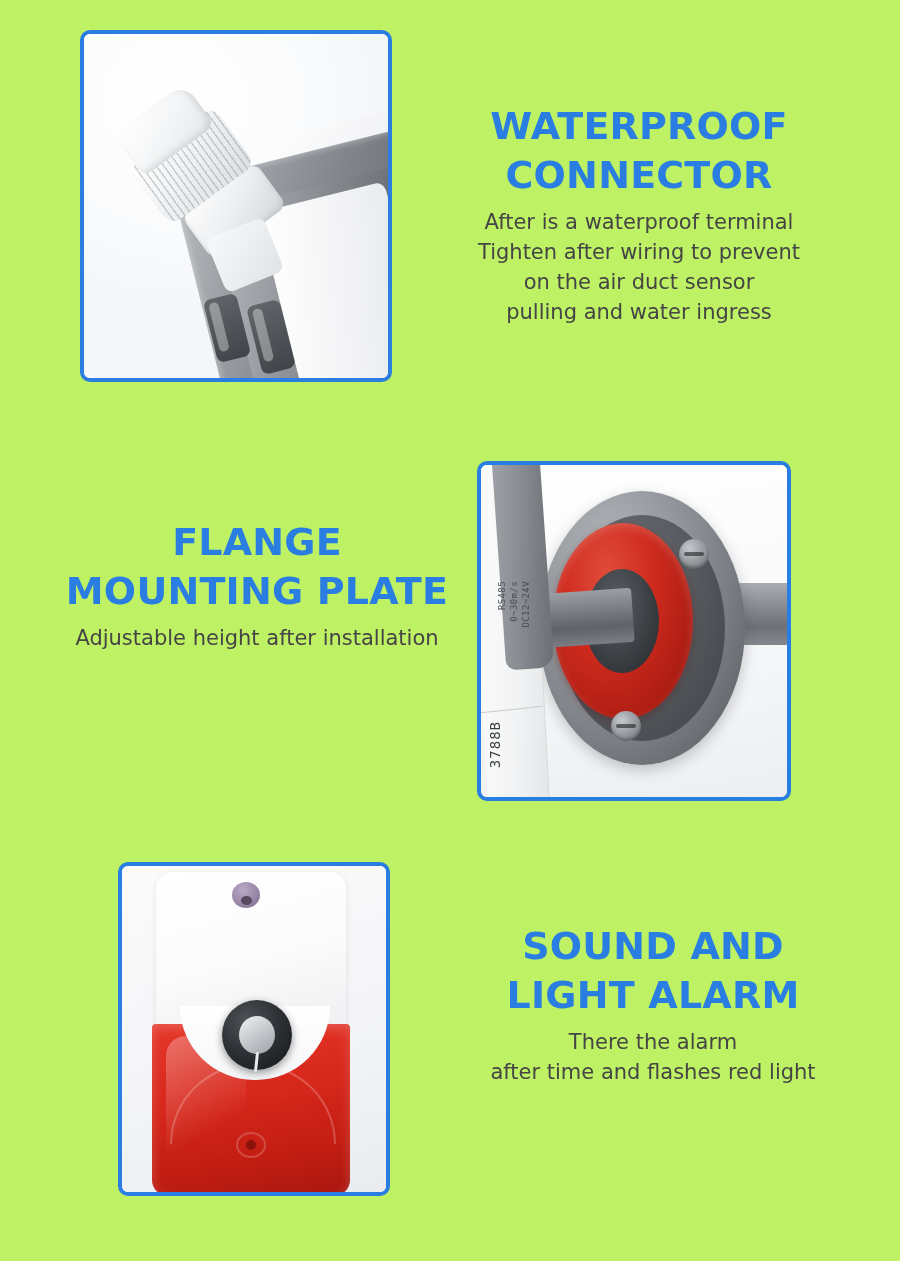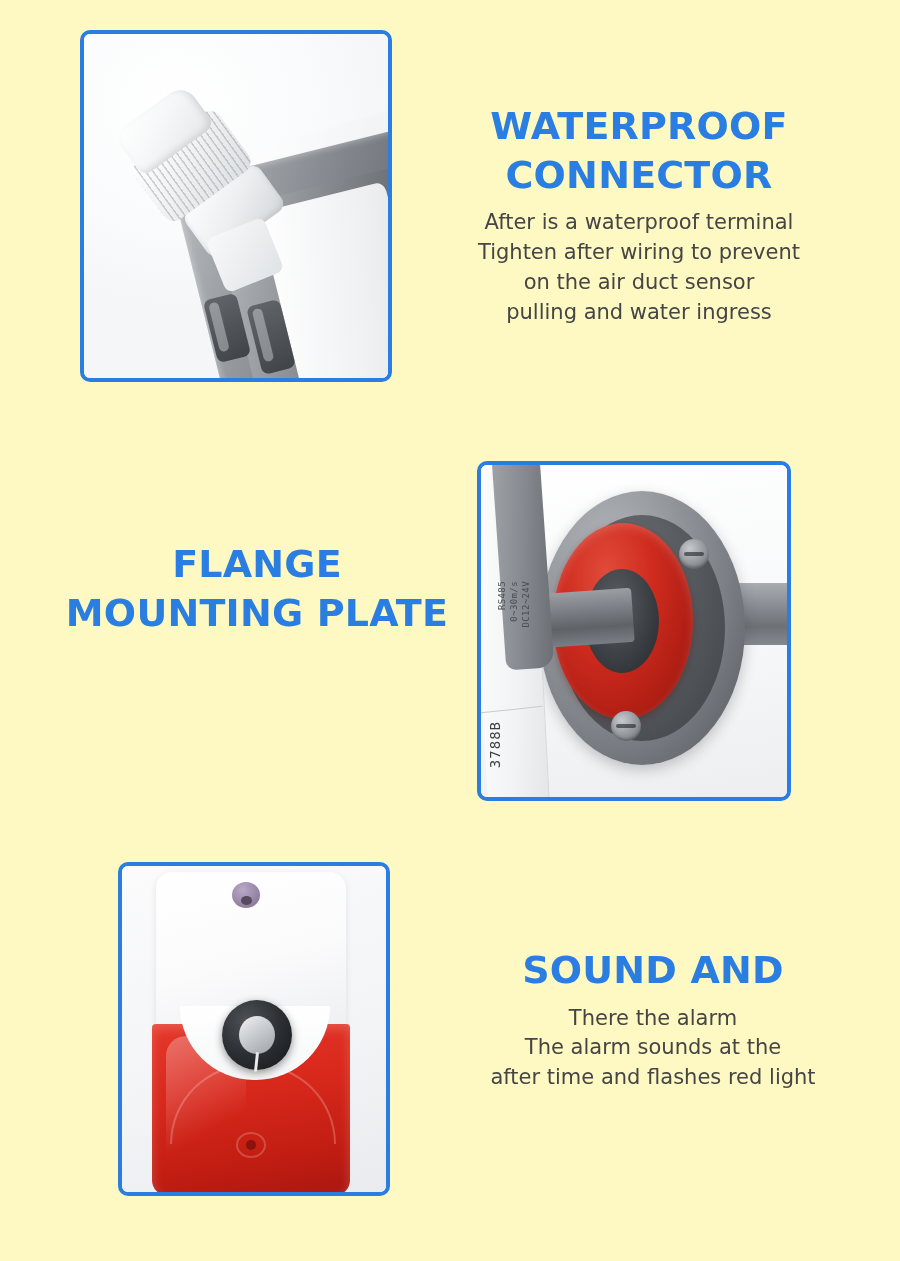--- a/index.html
+++ b/index.html
@@ -10,21 +10,21 @@
     height: 1261px;
     background: #ffffff;
     font-family: "DejaVu Sans", "Liberation Sans", sans-serif;
     overflow: hidden;
   }
 
   .page {
     position: relative;
     width: 900px;
     height: 1261px;
-    background: #fef9c3;
+    background: #bef264;
   }
 
   
   .feature { position: absolute; }
 
   .photo-frame {
     position: absolute;
     border: 4px solid #2a7de1;
     border-radius: 10px;
     background: #ffffff;
@@ -285,21 +285,21 @@
   
   .arm-strip {
     position: absolute;
     left: 18px; top: -6px;
     width: 48px; height: 210px;
     background: linear-gradient(95deg, #9ea2a7 0%, #86898f 50%, #6b6f74 100%);
     border-radius: 0 0 16px 10px;
     transform: rotate(-4deg);
   }
 
-  #text-2 { left: 42px; top: 518px; width: 430px; margin-top: 22px; }
+  #text-2 { left: 42px; top: 518px; width: 430px; }
 
   
   #frame-3 { left: 118px; top: 862px; width: 272px; height: 334px; }
 
   .bg-soft-3 {
     position: absolute; inset: 0;
     background: linear-gradient(160deg, #fbfbfc 0%, #f3f4f6 60%, #e9ebee 100%);
   }
   
   .alarm-white {
@@ -390,21 +390,21 @@
     border: 2px solid rgba(255,255,255,.20);
   }
   .lamp-dot-i {
     position: absolute;
     left: 124px; top: 274px;
     width: 10px; height: 10px;
     border-radius: 50%;
     background: rgba(90,10,6,.55);
   }
 
-  #text-3 { left: 438px; top: 946px; width: 430px; }
+  #text-3 { left: 438px; top: 922px; width: 430px; }
 </style>
 </head>
 <body>
 
 <div class="page">
 
   <div class="feature">
 
     <div class="photo-frame" id="frame-1">
       <div class="photo-inner">
@@ -437,20 +437,21 @@
       </div>
     </div>
   </div>
 
   <div class="feature">
 
     <div class="text-col" id="text-2">
       <div class="heading">FLANGE</div>
       <div class="heading">MOUNTING PLATE</div>
       <div class="body-wrap">
+        <div class="body-line">Adjustable height after installation</div>
       </div>
     </div>
 
     <div class="photo-frame" id="frame-2">
       <div class="photo-inner">
         <div class="bg-soft-2"></div>
         <div class="tube-right"></div>
         <div class="flange-outer"></div>
         <div class="flange-inner-ring"></div>
         <div class="gasket"></div>
@@ -489,21 +490,21 @@
         <div class="knob-outer"></div>
         <div class="knob-inner"></div>
         <div class="knob-pointer"></div>
         <div class="dome-port"></div>
         <div class="dome-hole"></div>
       </div>
     </div>
 
     <div class="text-col" id="text-3">
       <div class="heading">SOUND AND</div>
+      <div class="heading">LIGHT ALARM</div>
       <div class="body-wrap">
         <div class="body-line">There the alarm</div>
-        <div class="body-line">The alarm sounds at the</div>
         <div class="body-line">after time and flashes red light</div>
       </div>
     </div>
   </div>
 
 </div>
 
 </body></html>

